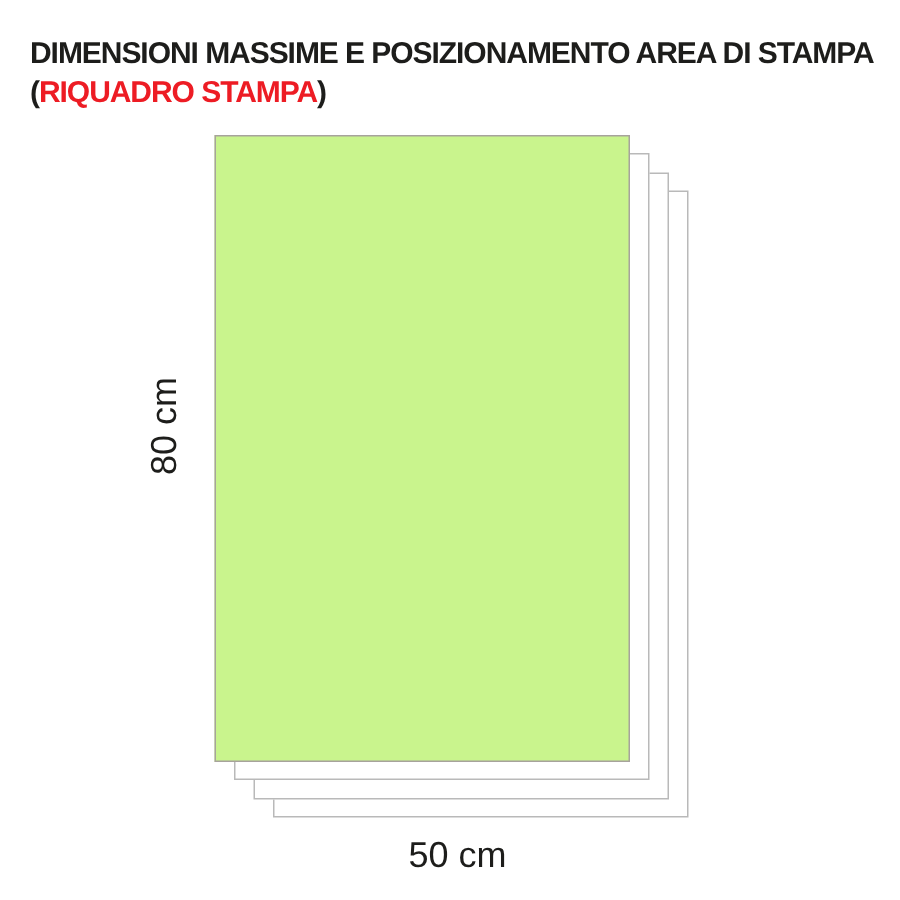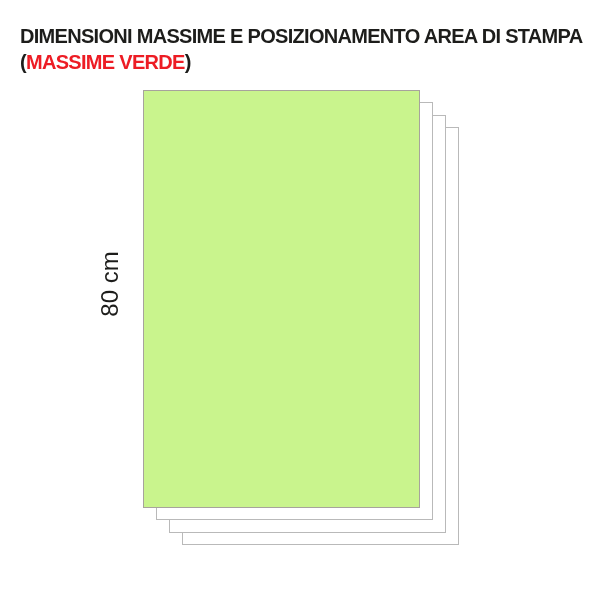--- a/index.html
+++ b/index.html
@@ -87,25 +87,26 @@
     white-space: nowrap;
   }
 </style>
 </head>
 <body>
 
 <div class="page">
 
   <header class="title">
     <div data-bind="title.line1">DIMENSIONI MASSIME E POSIZIONAMENTO AREA DI STAMPA</div>
-    <div><span data-bind="title.line2_prefix">(</span><span class="red" data-bind="title.line2_highlight" data-bind-color="colors.highlight_red" style="color: rgb(237, 28, 36);">MASSIME VERDE</span><span data-bind="title.line2_suffix">)</span></div>
+    <div><span data-bind="title.line2_prefix">(</span><span class="red" data-bind="title.line2_highlight" data-bind-color="colors.highlight_red" style="color: rgb(237, 28, 36);">RIQUADRO STAMPA</span><span data-bind="title.line2_suffix">)</span></div>
   </header>
 
   <div class="diagram">
     <div class="sheet s3" style="border-color: rgb(185, 185, 185);"></div>
     <div class="sheet s2" style="border-color: rgb(185, 185, 185);"></div>
     <div class="sheet s1" style="border-color: rgb(185, 185, 185);"></div>
     <div class="green-rect" style="background-color: rgb(201, 244, 141); border-color: rgb(167, 163, 156);"></div>
 
     <div class="hlabel" data-bind="diagram.height_label">80 cm</div>
+    <div class="wlabel" data-bind="diagram.width_label">50 cm</div>
   </div>
 
 </div>
 
 </body></html>

